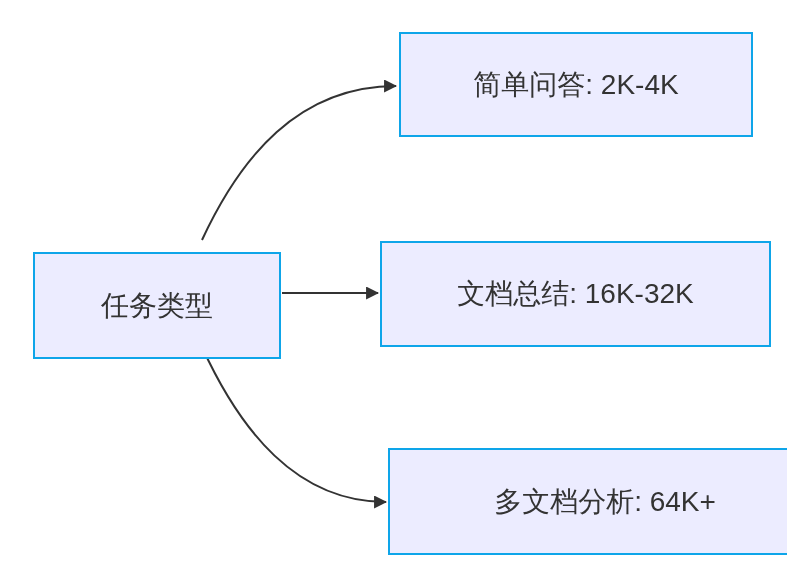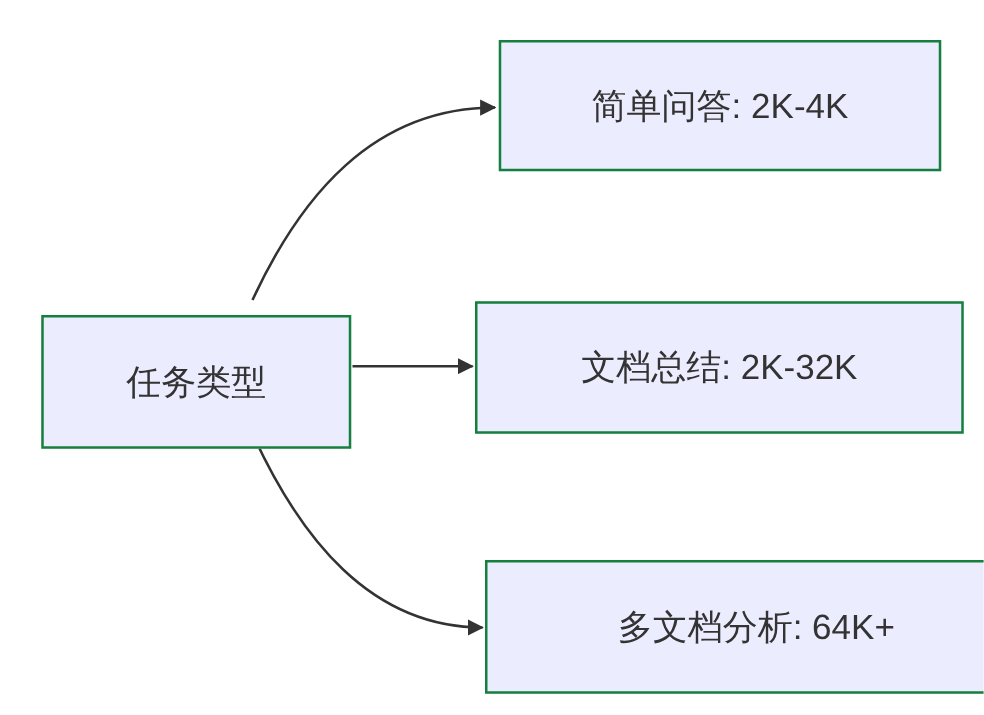--- a/index.html
+++ b/index.html
@@ -24,21 +24,21 @@
   }
   .edges path.edge {
     fill: none;
     stroke: #333333;
     stroke-width: 2px;
   }
   .node {
     position: absolute;
     box-sizing: border-box;
     background: #ECECFF;
-    border: 2px solid #15803d;
+    border: 2px solid #0ea5e9;
     display: flex;
     align-items: center;
     justify-content: center;
     text-align: center;
   }
   .node .label {
     color: #333333;
     font-size: 28px;
     line-height: 1.2;
     white-space: nowrap;
@@ -66,20 +66,20 @@
 
   <div class="node node-root">
     <span class="label">任务类型</span>
   </div>
 
   <div class="node node-branch0">
     <span class="label">简单问答: 2K-4K</span>
   </div>
 
   <div class="node node-branch1">
-    <span class="label">文档总结: 2K-32K</span>
+    <span class="label">文档总结: 16K-32K</span>
   </div>
 
   <div class="node node-branch2">
     <span class="label">多文档分析: 64K+</span>
   </div>
 
 </div>
 
 </body></html>

